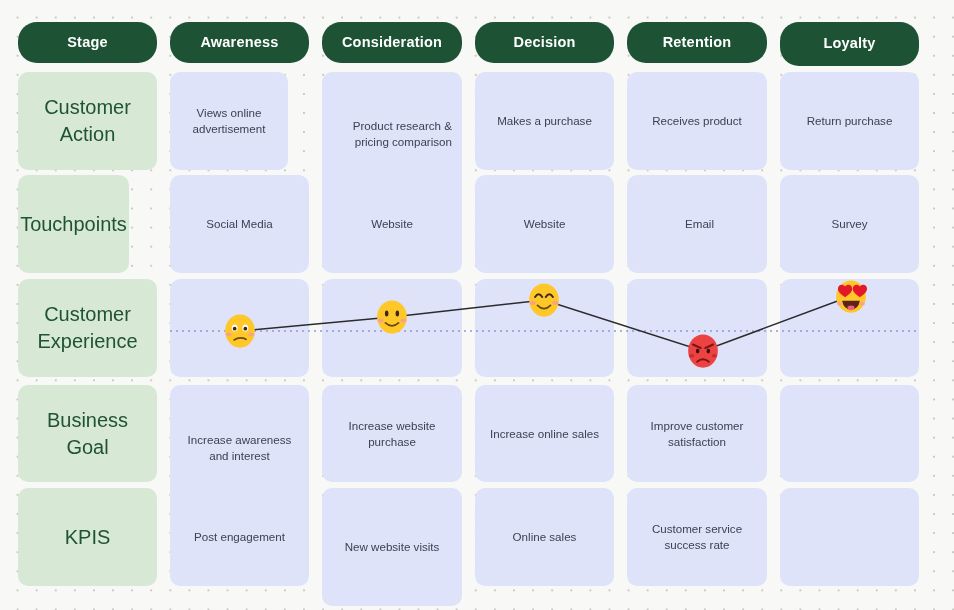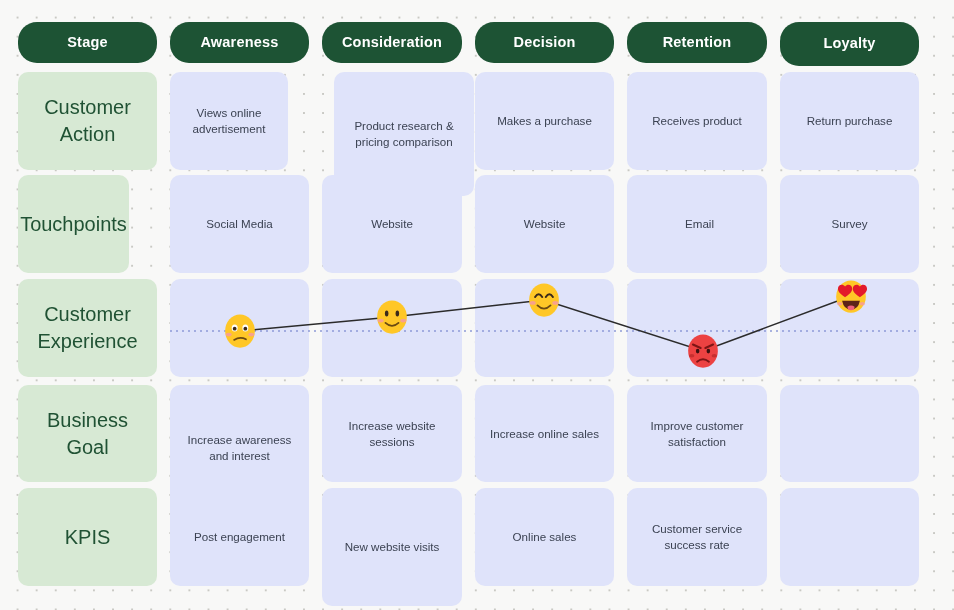--- a/index.html
+++ b/index.html
@@ -85,21 +85,21 @@
     <div class="card header-card" style="left:170px;top:22px;width:139px;height:41px;">Awareness</div>
     <div class="card header-card" style="left:322px;top:22px;width:140px;height:41px;">Consideration</div>
     <div class="card header-card" style="left:475px;top:22px;width:139px;height:41px;">Decision</div>
     <div class="card header-card" style="left:627px;top:22px;width:140px;height:41px;">Retention</div>
     <div class="card header-card" style="left:780px;top:22px;width:139px;height:44px;">Loyalty</div>
   </div>
 
   <div>
     <div class="card rowlabel-card" style="left:18px;top:72px;width:139px;height:98px;">Customer Action</div>
     <div class="card cell-card" style="left:170px;top:72px;width:118px;height:98px;">Views online advertisement</div>
-    <div class="card cell-card" style="left:334px;top:72px;width:140px;height:124px;">Product research &amp; pricing comparison</div>
+    <div class="card cell-card" style="left:322px;top:72px;width:140px;height:124px;text-align:right;">Product research &amp; pricing comparison</div>
     <div class="card cell-card" style="left:475px;top:72px;width:139px;height:98px;">Makes a purchase</div>
     <div class="card cell-card" style="left:627px;top:72px;width:140px;height:98px;">Receives product</div>
     <div class="card cell-card" style="left:780px;top:72px;width:139px;height:98px;text-align:center;">Return purchase</div>
   </div>
 
   <div>
     <div class="card rowlabel-card" style="left:18px;top:175px;width:111px;height:98px;">Touchpoints</div>
     <div class="card cell-card" style="left:170px;top:175px;width:139px;height:98px;">Social Media</div>
     <div class="card cell-card" style="left:322px;top:175px;width:140px;height:98px;">Website</div>
     <div class="card cell-card" style="left:475px;top:175px;width:139px;height:98px;">Website</div>
@@ -112,21 +112,21 @@
     <div class="card cell-empty" style="left:170px;top:279px;width:139px;height:98px;"></div>
     <div class="card cell-empty" style="left:322px;top:279px;width:140px;height:98px;"></div>
     <div class="card cell-empty" style="left:475px;top:279px;width:139px;height:98px;"></div>
     <div class="card cell-empty" style="left:627px;top:279px;width:140px;height:98px;"></div>
     <div class="card cell-empty" style="left:780px;top:279px;width:139px;height:98px;"></div>
   </div>
 
   <div>
     <div class="card rowlabel-card" style="left:18px;top:385px;width:139px;height:97px;">Business Goal</div>
     <div class="card cell-card" style="left:170px;top:385px;width:139px;height:125px;">Increase awareness and interest</div>
-    <div class="card cell-card" style="left:322px;top:385px;width:140px;height:97px;">Increase website sessions</div>
+    <div class="card cell-card" style="left:322px;top:385px;width:140px;height:97px;">Increase website purchase</div>
     <div class="card cell-card" style="left:475px;top:385px;width:139px;height:97px;">Increase online sales</div>
     <div class="card cell-card" style="left:627px;top:385px;width:140px;height:97px;">Improve customer satisfaction</div>
     <div class="card cell-empty" style="left:780px;top:385px;width:139px;height:97px;"></div>
   </div>
 
   <div>
     <div class="card rowlabel-card" style="left:18px;top:488px;width:139px;height:98px;">KPIS</div>
     <div class="card cell-card" style="left:170px;top:488px;width:139px;height:98px;">Post engagement</div>
     <div class="card cell-card" style="left:322px;top:488px;width:140px;height:118px;">New website visits</div>
     <div class="card cell-card" style="left:475px;top:488px;width:139px;height:98px;">Online sales</div>

